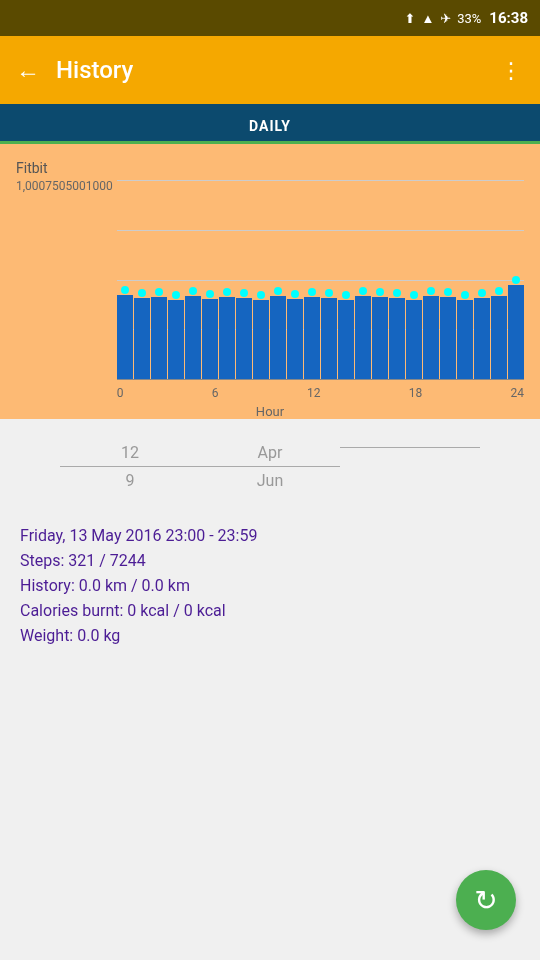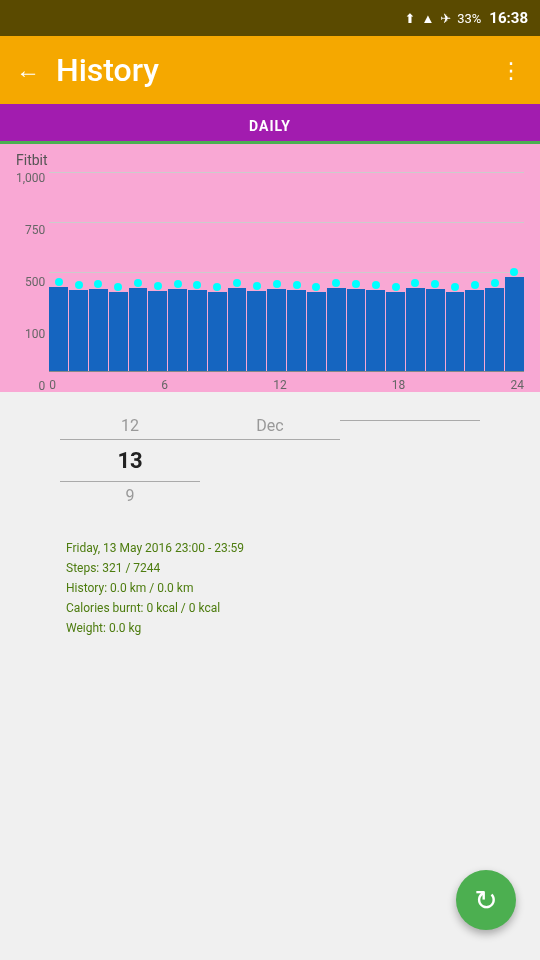--- a/index.html
+++ b/index.html
@@ -49,33 +49,33 @@
       align-items: center;
       gap: 16px;
     }
     .back-arrow {
       color: white;
       font-size: 24px;
       cursor: pointer;
     }
     .top-bar-title {
       color: white;
-      font-size: 32px;
+      font-size: 24px;
       font-weight: 500;
     }
     .top-bar-more {
       color: white;
       font-size: 22px;
       cursor: pointer;
       letter-spacing: 2px;
     }
 
     
     .tabs {
-      background: #a21caf;
+      background: #0c4a6e;
       display: flex;
       border-bottom: none;
     }
     .tab {
       flex: 1;
       text-align: center;
       padding: 14px 0 10px;
       color: white;
       font-size: 14px;
       font-weight: bold;
@@ -88,37 +88,37 @@
       position: absolute;
       bottom: 0;
       left: 0;
       right: 0;
       height: 3px;
       background: #4CAF50;
     }
 
     
     .chart-section {
-      background: #f9a8d4;
-      padding: 8px 16px 0 16px;
+      background: #fdba74;
+      padding: 16px 16px 0 16px;
     }
     .chart-label {
       font-size: 14px;
       color: #555;
       margin-bottom: 4px;
     }
     .chart-container {
       display: flex;
       align-items: flex-end;
       position: relative;
       width: 100%;
     }
     .y-axis {
       display: flex;
-      flex-direction: column;
+      flex-direction: row;
       justify-content: space-between;
       height: 220px;
       margin-right: 4px;
       text-align: right;
     }
     .y-label {
       font-size: 12px;
       color: #666;
       line-height: 1;
     }
@@ -235,24 +235,23 @@
       width: 100%;
       text-align: center;
     }
 
     
     .info-section {
       background: #f0f0f0;
       padding: 16px 20px;
     }
     .info-line {
-      font-size: 12px;
-      color: #4d7c0f;
+      font-size: 16px;
+      color: #4c1d95;
       margin-bottom: 6px;
-      margin-left: 46px;
     }
 
     
     .fab {
       position: absolute;
       bottom: 30px;
       right: 24px;
       width: 60px;
       height: 60px;
       border-radius: 50%;
@@ -418,30 +417,31 @@
 
       <div class="x-axis">
         <span class="x-label">0</span>
         <span class="x-label">6</span>
         <span class="x-label">12</span>
         <span class="x-label">18</span>
         <span class="x-label">24</span>
       </div>
     </div>
   </div>
+  <div class="hour-label">Hour</div>
 </div>
 
 <div class="date-section">
   <div class="date-col">
     <div class="date-prev">12</div>
-    <div class="date-current">13</div>
     <div class="date-next">9</div>
   </div>
   <div class="date-col">
-    <div class="date-prev">Dec</div>
+    <div class="date-prev">Apr</div>
+    <div class="date-next">Jun</div>
   </div>
   <div class="date-col">
     <div class="date-prev"></div>
     <div class="date-next"></div>
   </div>
 </div>
 
 <div class="info-section">
   <div class="info-line">Friday, 13 May 2016 23:00 - 23:59</div>
   <div class="info-line">Steps: 321 / 7244</div>

